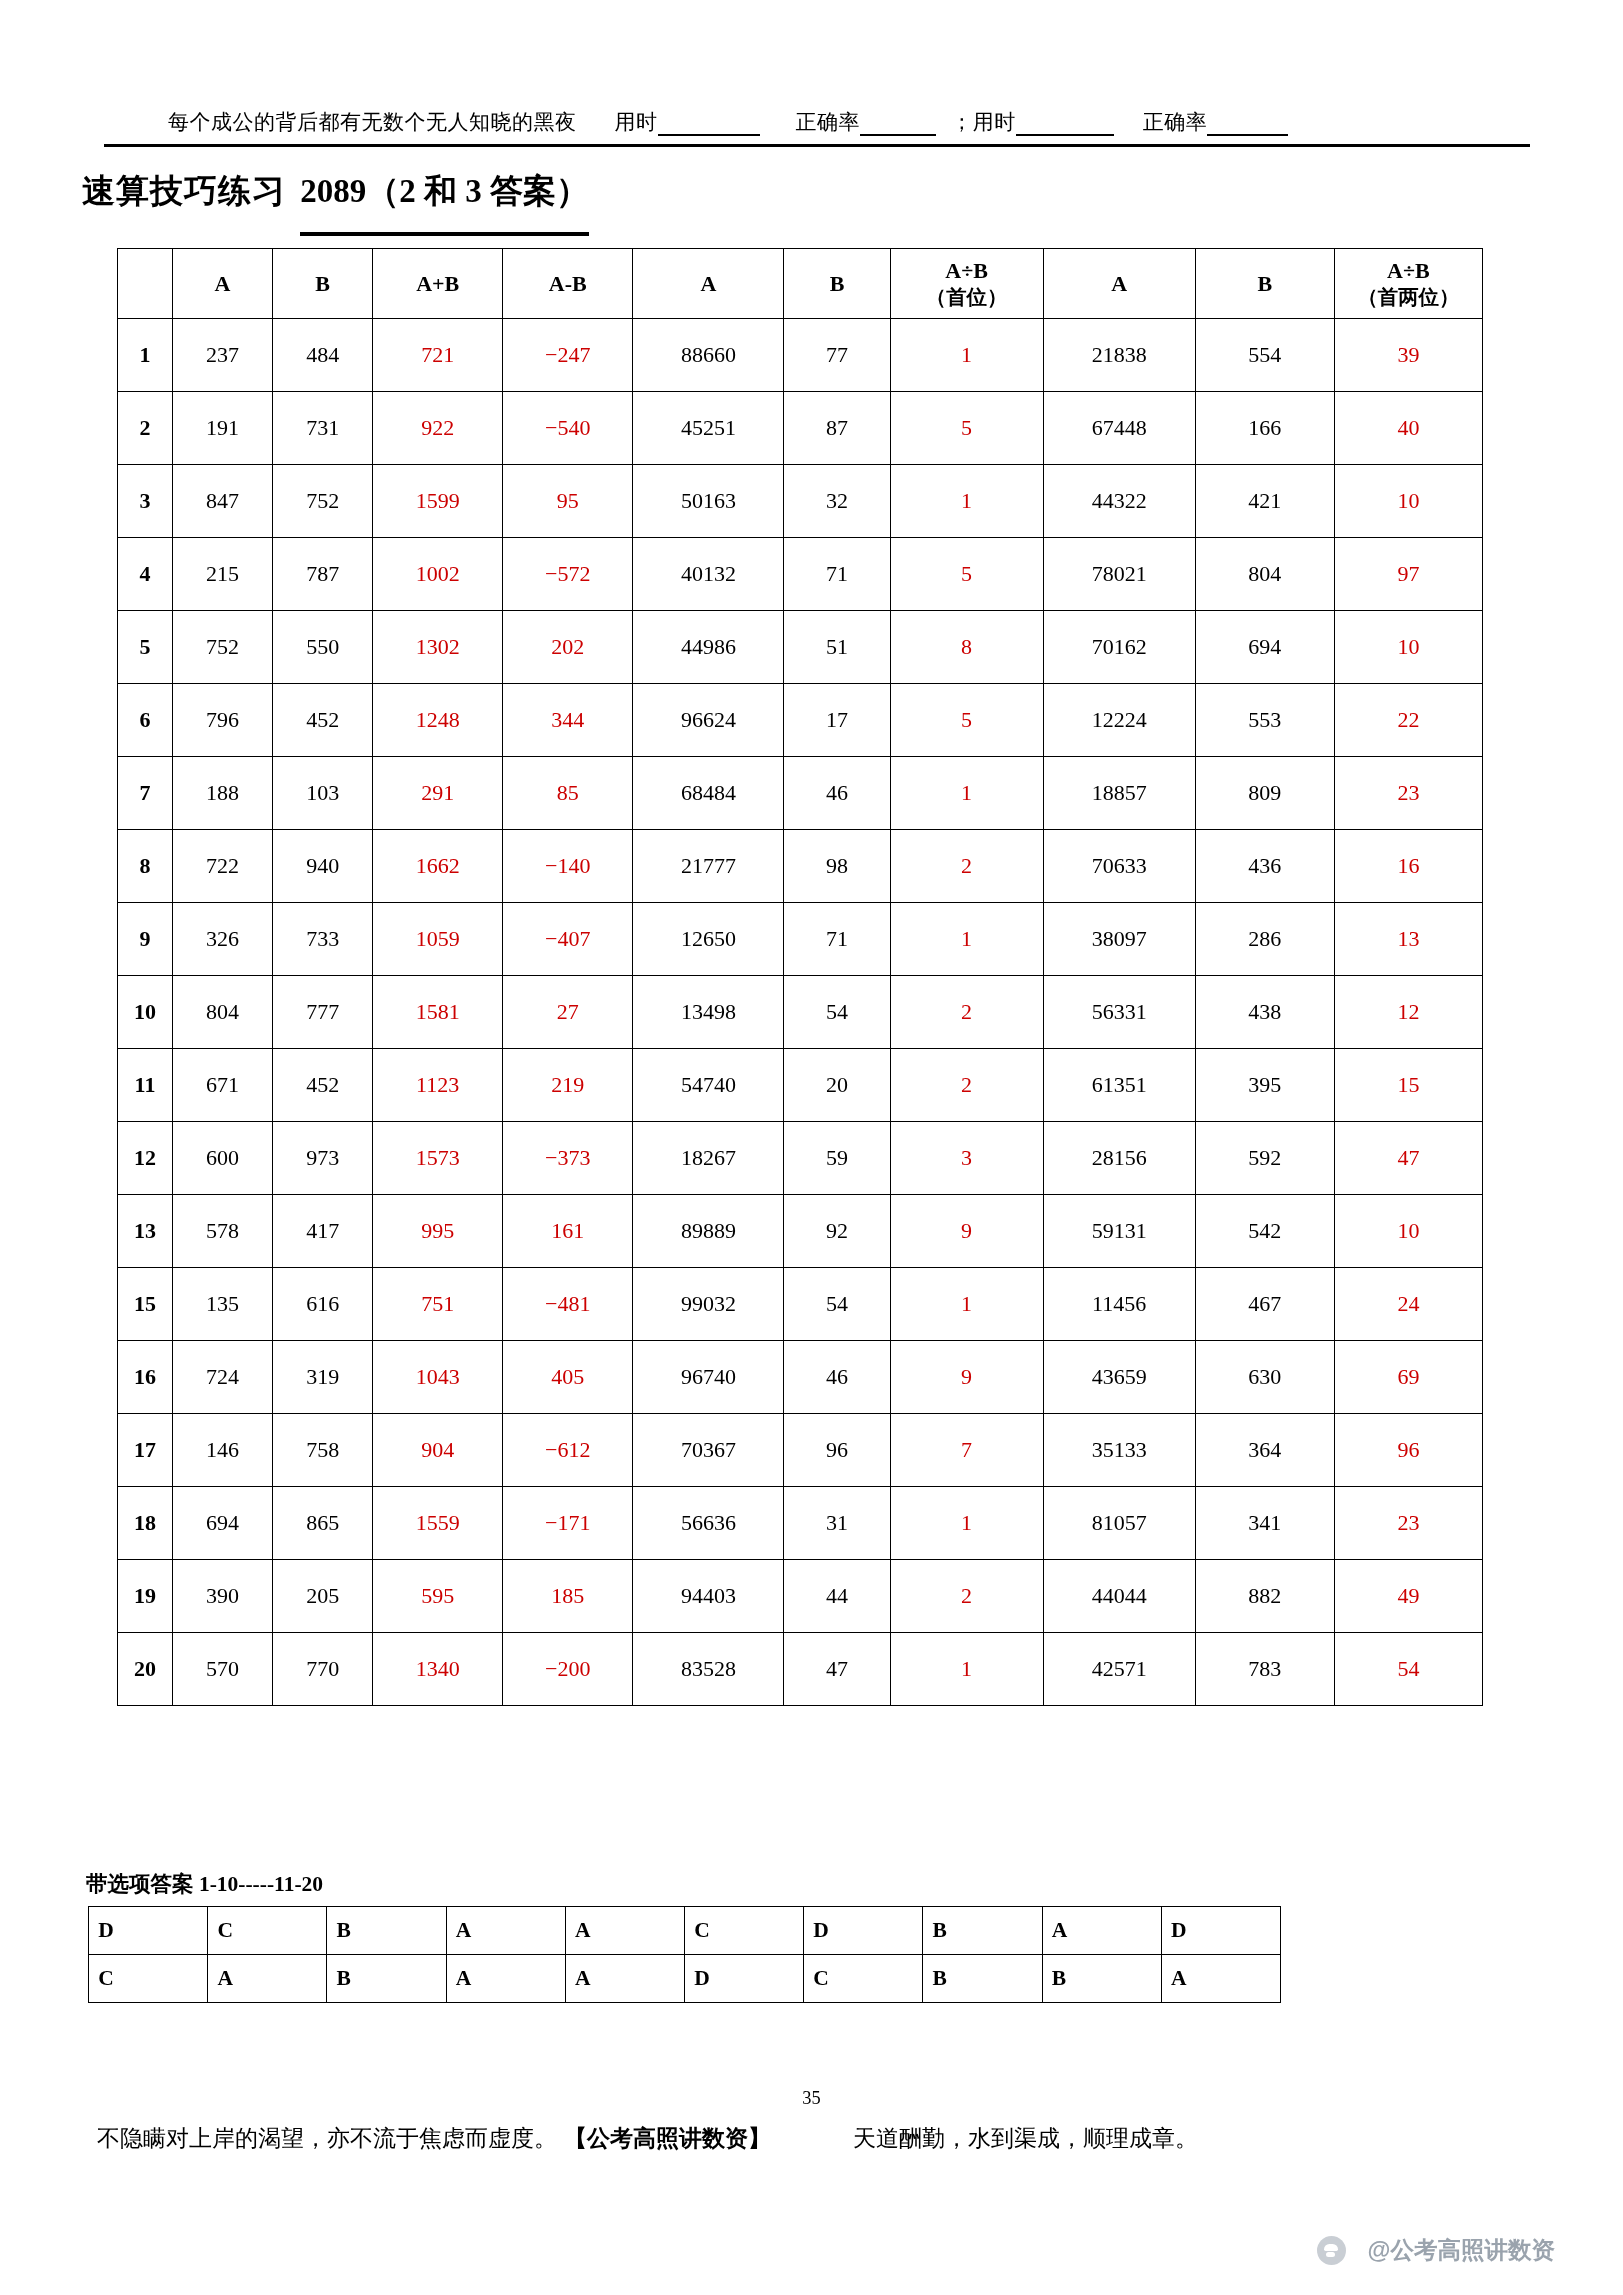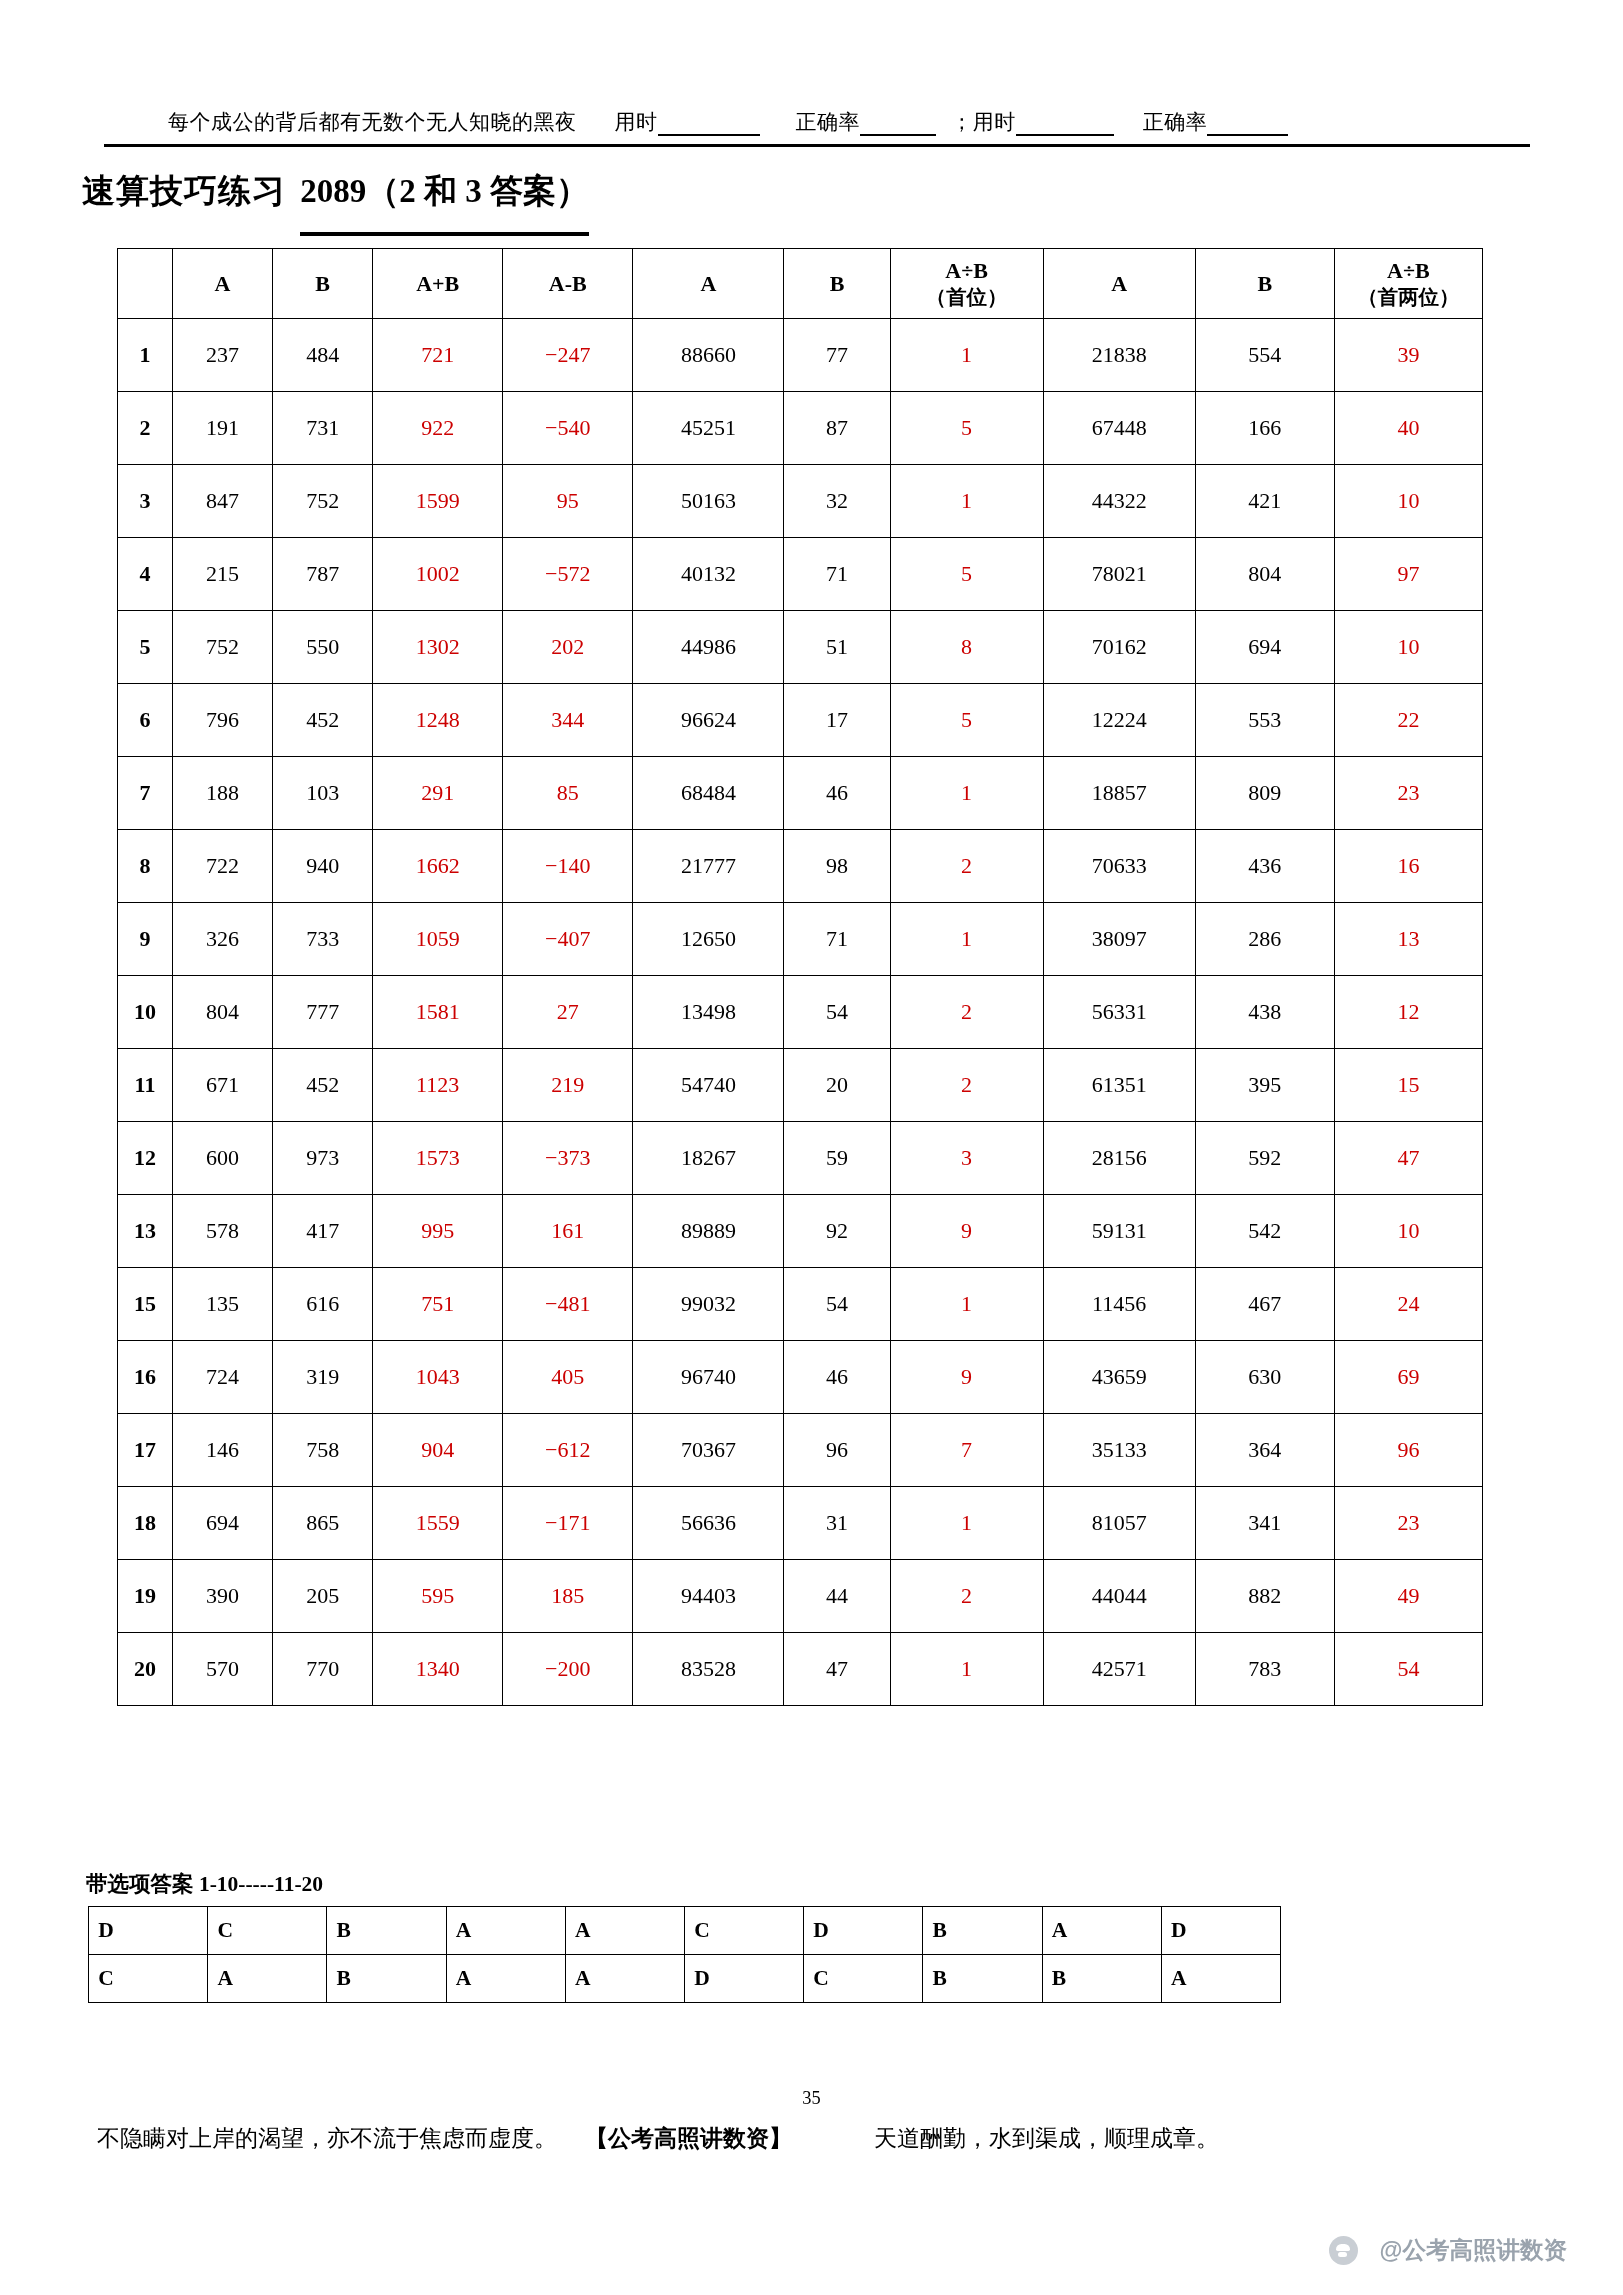--- a/index.html
+++ b/index.html
@@ -183,26 +183,26 @@
     left: 97px;
     top: 2123px;
     width: 1431px;
     display: flex;
     align-items: baseline;
     white-space: nowrap;
     font-family: "Liberation Serif", "DejaVu Serif", serif;
     font-size: 23px;
   }
   .footer-left { }
-  .footer-brand { font-weight: bold; margin-left: 28px; }
+  .footer-brand { font-weight: bold; margin-left: 7px; }
   .footer-right { margin-left: 82px; }
 
   .watermark {
     position: absolute;
-    right: 56px;
+    right: 68px;
     top: 2234px;
     display: flex;
     align-items: center;
     gap: 22px;
     color: #9aa3ad;
     font-family: "Liberation Sans", "DejaVu Sans", sans-serif;
     font-size: 23.5px;
     font-weight: bold;
   }
   .wm-logo {

